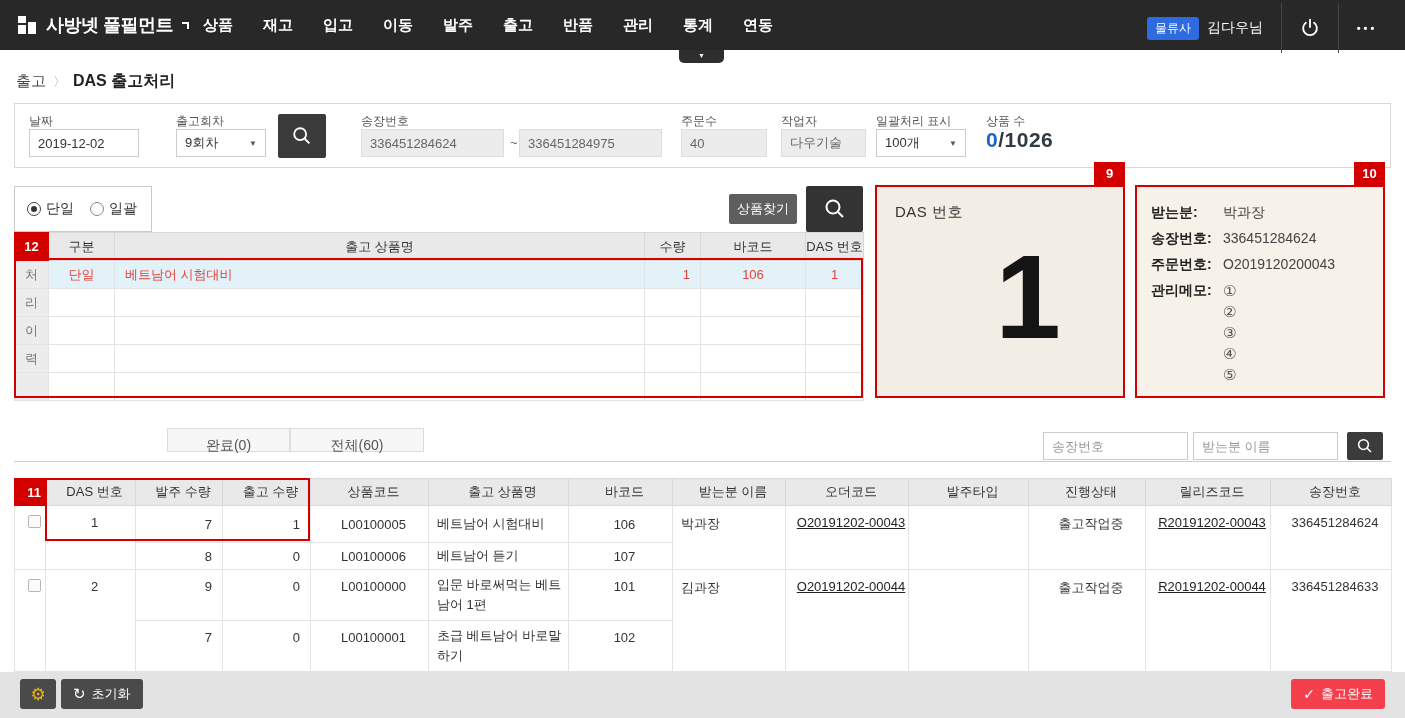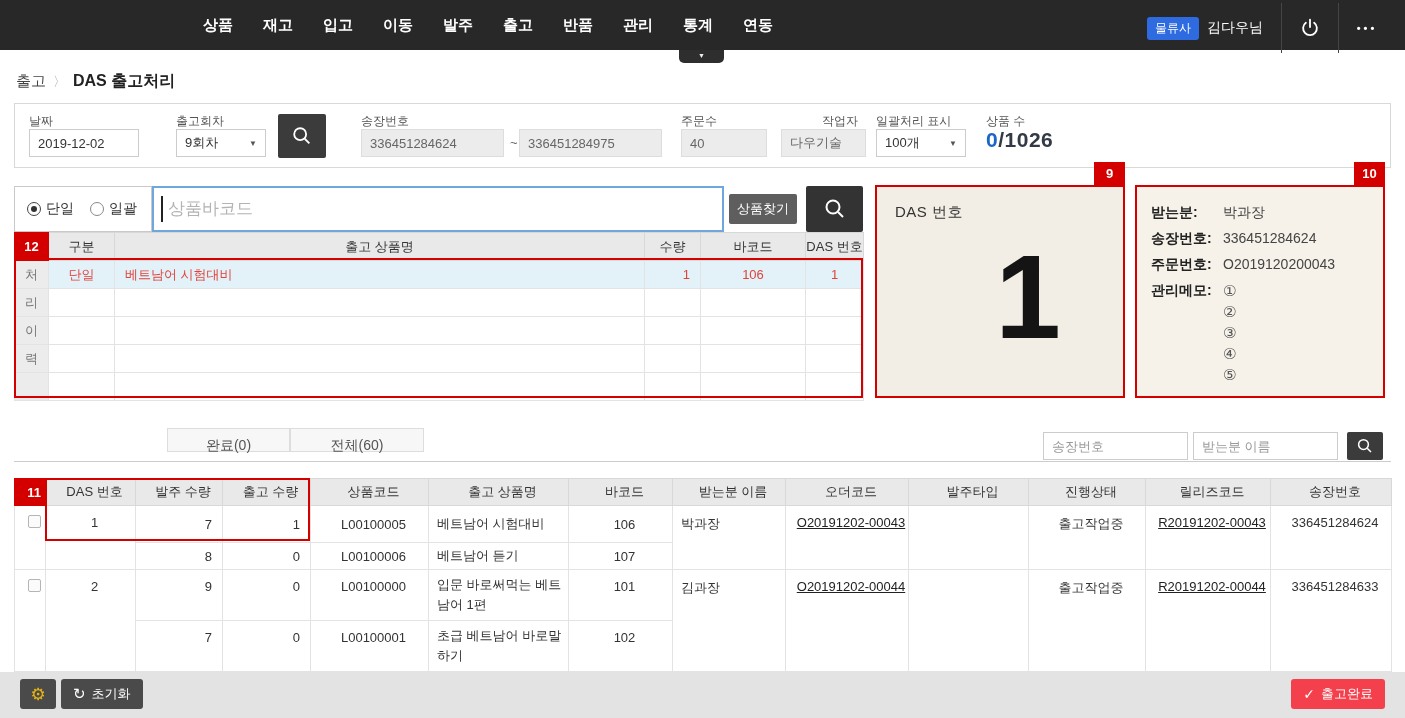--- a/index.html
+++ b/index.html
@@ -108,20 +108,29 @@
   .reset-ico { font-size:15px; }
   .complete-btn { position:absolute; right:20px; top:7px; height:30px; padding:0 12px; background:#f4404d; border:none; border-radius:3px; color:#fff; font-size:13px; display:flex; align-items:center; gap:6px; cursor:pointer; font-family:inherit; }
   .check-ico { font-size:14px; font-weight:bold; }
 </style>
 </head>
 <body>
 
 <div class="page">
 
   <div class="nav">
+    <div class="logo">
+      <svg width="22" height="22" viewBox="0 0 22 22">
+        <rect x="2" y="11" width="8" height="9" fill="#fff"></rect>
+        <rect x="2" y="2" width="8" height="7" fill="#fff"></rect>
+        <rect x="12" y="8" width="8" height="12" fill="#fff"></rect>
+      </svg>
+      <span class="logo-text">사방넷 풀필먼트</span>
+        <span class="logo-sup"></span>
+    </div>
     <div class="nav-items">
       <div class="nav-item">상품</div>
       <div class="nav-item">재고</div>
       <div class="nav-item">입고</div>
       <div class="nav-item">이동</div>
       <div class="nav-item">발주</div>
       <div class="nav-item">출고</div>
       <div class="nav-item">반품</div>
       <div class="nav-item">관리</div>
       <div class="nav-item">통계</div>
@@ -164,21 +173,21 @@
         <circle cx="10" cy="10" r="6.5" stroke="#fff" stroke-width="2" fill="none"></circle>
         <line x1="15" y1="15" x2="20" y2="20" stroke="#fff" stroke-width="2"></line>
       </svg>
     </button>
     <span class="f-label" style="left:346px; top:9px;">송장번호</span>
     <input class="f-input dis" style="left: 346px; top: 25px; width: 143px;" readonly="" value="336451284624">
     <span class="tilde" style="left:495px; top:31px;">~</span>
     <input class="f-input dis" style="left: 504px; top: 25px; width: 143px;" readonly="" value="336451284975">
     <span class="f-label" style="left:666px; top:9px;">주문수</span>
     <input class="f-input dis" style="left: 666px; top: 25px; width: 86px;" readonly="" value="40">
-    <span class="f-label" style="left:766px; top:9px;margin-left:41px;">작업자</span>
+    <span class="f-label" style="left:766px; top:9px;">작업자</span>
     <input class="f-input dis" style="left: 766px; top: 25px; width: 85px;" readonly="" value="다우기술">
     <span class="f-label" style="left:861px; top:9px;">일괄처리 표시</span>
     <div class="f-select" style="left:861px; top:25px; width:90px;">
       <span>100개</span>
       <span class="car">▼</span>
     </div>
     <span class="f-label" style="left:971px; top:9px;">상품 수</span>
     <div class="pcount" style="left:971px; top:24px;">
       <span class="cur">0</span><span class="tot">/1026</span>
     </div>
@@ -186,24 +195,20 @@
 
   <div class="radio-box">
     <span class="radio">
       <span class="rdot on"></span>
       <span>단일</span>
     </span>
     <span class="radio">
       <span class="rdot"></span>
       <span>일괄</span>
     </span>
-  </div>
-  <div class="barcode-wrap">
-    <input class="barcode-input" placeholder="상품바코드" style="">
-    <span class="caret"></span>
   </div>
   <button class="find-btn">상품찾기</button>
   <div class="scan-search btn-dark">
     <svg width="24" height="24" viewBox="0 0 24 24">
       <circle cx="10" cy="10" r="6.5" stroke="#fff" stroke-width="2" fill="none"></circle>
       <line x1="15" y1="15" x2="20" y2="20" stroke="#fff" stroke-width="2"></line>
     </svg>
   </div>
 
   <table class="scan-table">

